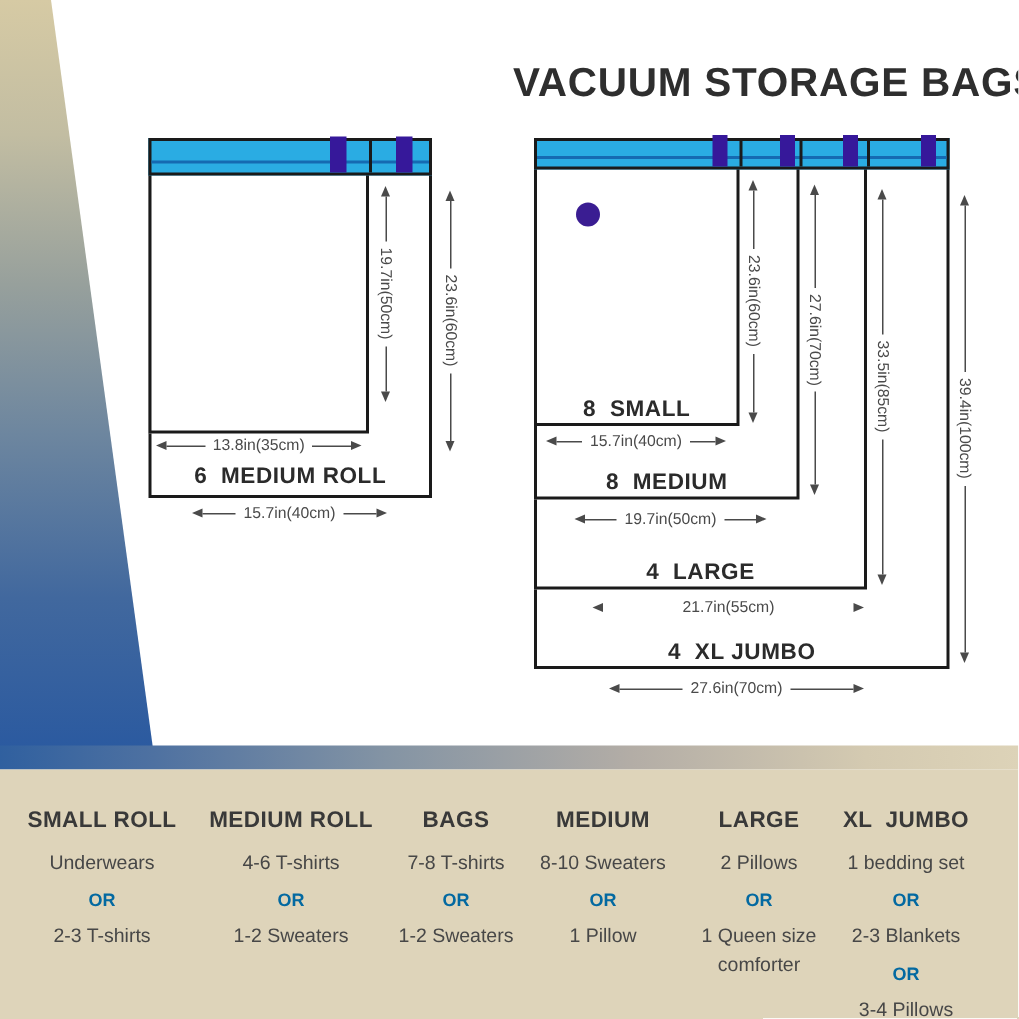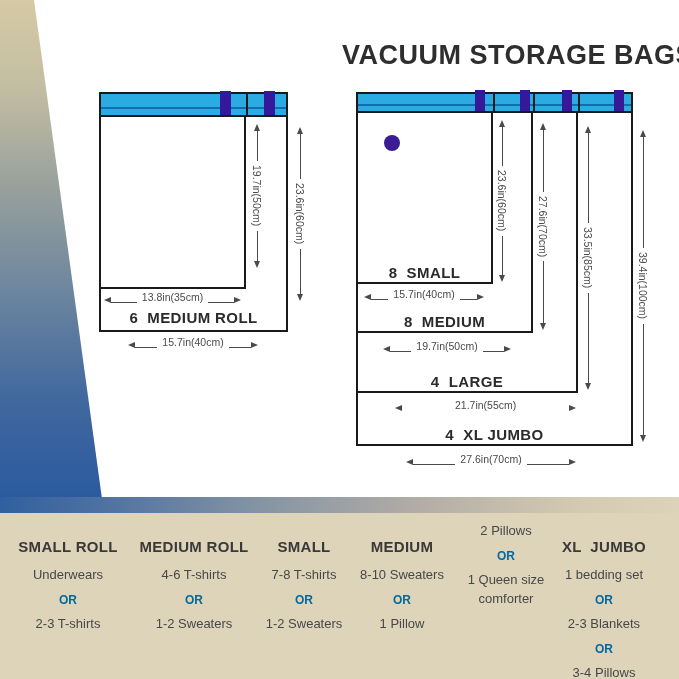--- a/index.html
+++ b/index.html
@@ -29,21 +29,21 @@
   .strip{position:absolute;background:#2aace3;border:2px solid #1a1a1a;box-sizing:border-box;z-index:5;}
   .strip-line{position:absolute;left:0;right:0;height:2px;background:#156ab2;}
   .strip-div{position:absolute;top:0;bottom:0;width:2px;background:#1a1a1a;}
   .clip{position:absolute;background:#36189a;z-index:6;}
   .valve{position:absolute;width:16px;height:16px;border-radius:50%;background:#3a1d92;z-index:6;}
 
   .bag-label{
     position:absolute;text-align:center;font-size:15px;font-weight:600;color:#2b2b2b;
     letter-spacing:.4px;white-space:pre;z-index:7;
   }
-  .hdim{position:absolute;display:flex;align-items:flex-end;z-index:7;color:#4a4a4a;}
+  .hdim{position:absolute;display:flex;align-items:center;z-index:7;color:#4a4a4a;}
   .hdim .ln{flex:1;height:1px;background:#4a4a4a;}
   .hdim .txt{padding:0 5px;font-size:10.5px;white-space:nowrap;}
   .arrL{width:0;height:0;border-top:3.5px solid transparent;border-bottom:3.5px solid transparent;border-right:7px solid #4a4a4a;}
   .arrR{width:0;height:0;border-top:3.5px solid transparent;border-bottom:3.5px solid transparent;border-left:7px solid #4a4a4a;}
   .vdim{position:absolute;display:flex;flex-direction:column;align-items:center;width:14px;z-index:7;color:#4a4a4a;}
   .vdim .ln{flex:1;width:1px;background:#4a4a4a;}
   .vdim .txt{writing-mode:vertical-rl;padding:4px 0;font-size:10.5px;white-space:nowrap;}
   .arrU{width:0;height:0;border-left:3.5px solid transparent;border-right:3.5px solid transparent;border-bottom:7px solid #4a4a4a;}
   .arrD{width:0;height:0;border-left:3.5px solid transparent;border-right:3.5px solid transparent;border-top:7px solid #4a4a4a;}
 
@@ -185,32 +185,33 @@
     <div class="cap-or">OR</div>
     <div class="cap-item">2-3 T-shirts</div>
   </div>
   <div class="cap-col" style="left:134px;width:120px;">
     <div class="cap-header">MEDIUM ROLL</div>
     <div class="cap-item">4-6 T-shirts</div>
     <div class="cap-or">OR</div>
     <div class="cap-item">1-2 Sweaters</div>
   </div>
   <div class="cap-col" style="left:244px;width:120px;">
-    <div class="cap-header">SMALL</div>
+    <div class="cap-header">BAGS</div>
     <div class="cap-item">7-8 T-shirts</div>
     <div class="cap-or">OR</div>
     <div class="cap-item">1-2 Sweaters</div>
   </div>
   <div class="cap-col" style="left:337px;width:130px;">
     <div class="cap-header">MEDIUM</div>
     <div class="cap-item">8-10 Sweaters</div>
     <div class="cap-or">OR</div>
     <div class="cap-item">1 Pillow</div>
   </div>
   <div class="cap-col" style="left:446px;width:120px;">
+    <div class="cap-header">LARGE</div>
     <div class="cap-item">2 Pillows</div>
     <div class="cap-or">OR</div>
     <div class="cap-item">1 Queen size comforter</div>
   </div>
   <div class="cap-col" style="left:542px;width:124px;">
     <div class="cap-header">XL  JUMBO</div>
     <div class="cap-item">1 bedding set</div>
     <div class="cap-or">OR</div>
     <div class="cap-item">2-3 Blankets</div>
     <div class="cap-or">OR</div>

